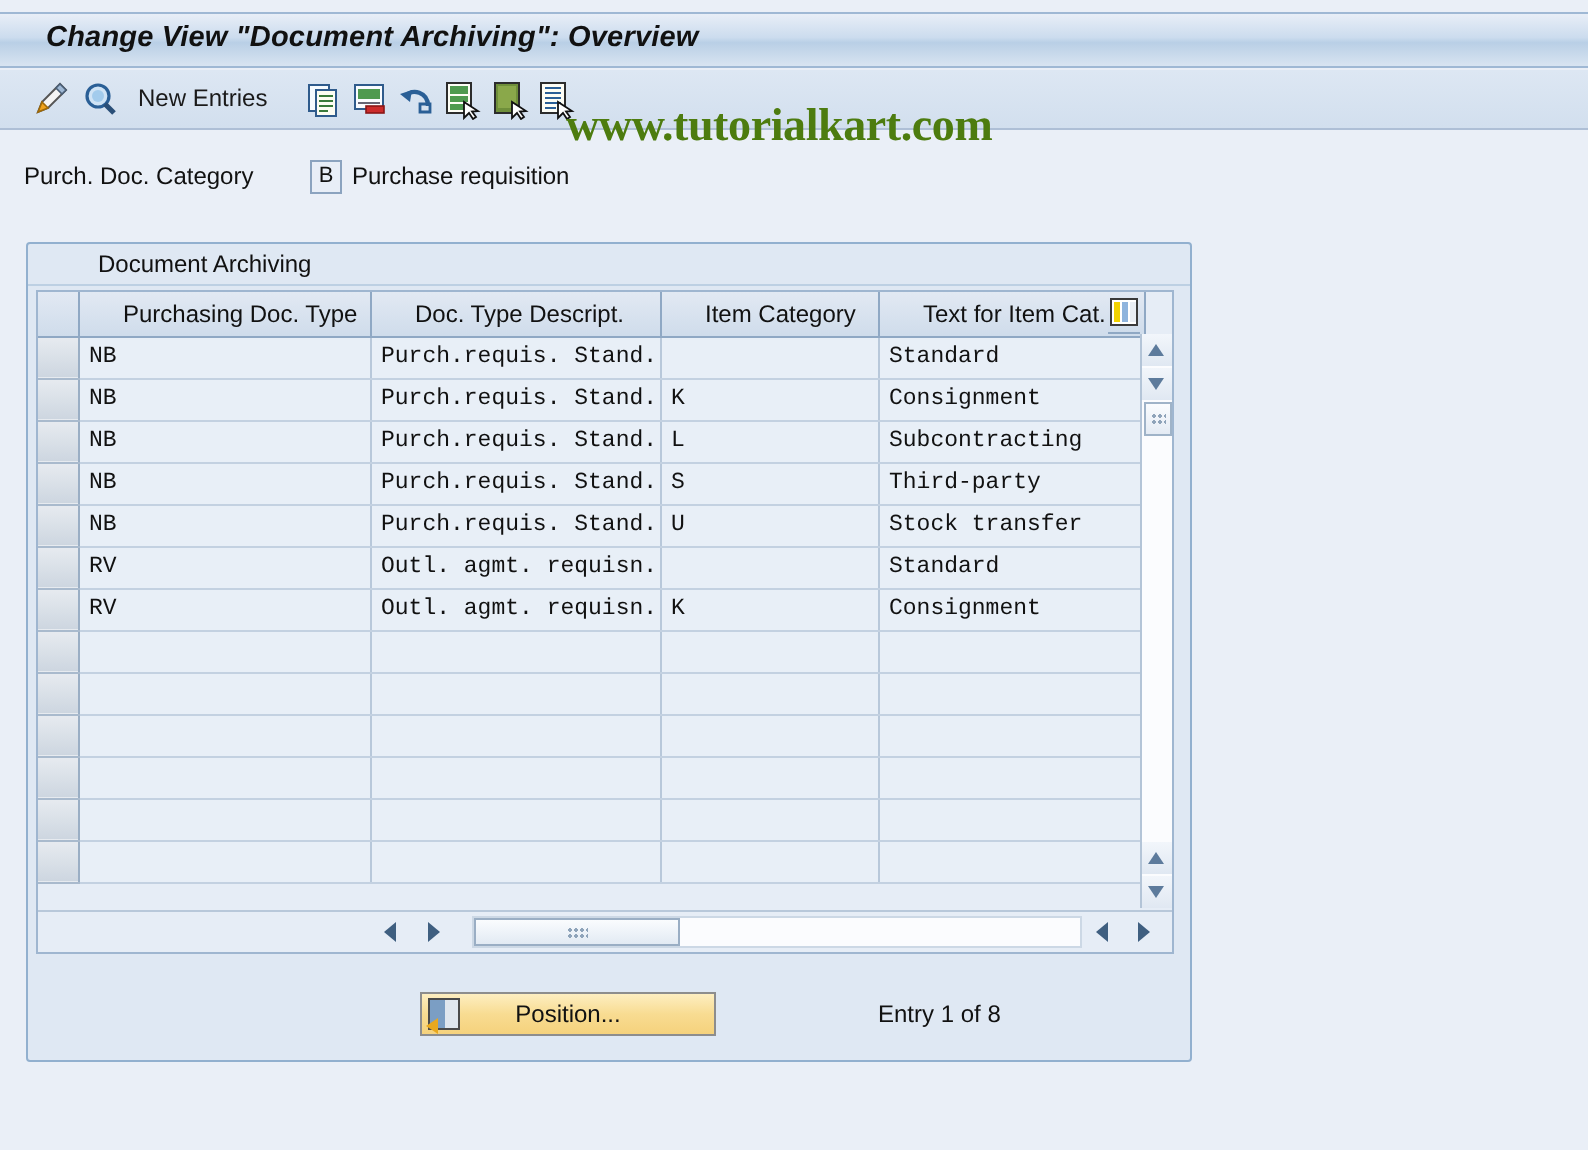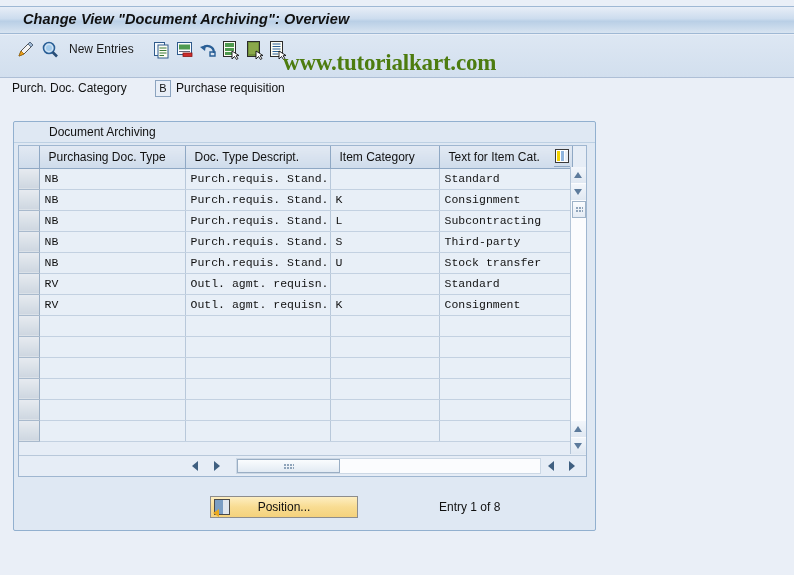--- a/index.html
+++ b/index.html
@@ -36,21 +36,21 @@
     font-style: italic;
     color: #111;
     letter-spacing: 0.1px;
     white-space: nowrap;
   }
 
   
   #toolbar {
     position: absolute;
     left: 0; top: 35px;
-    width: 794px; height: 43px;
+    width: 794px; height: 30px;
     background: linear-gradient(to bottom, #dde7f3 0%, #d2dfee 100%);
     border-bottom: 1px solid #aebfd6;
     box-sizing: border-box;
     text-decoration: underline;
   }
   .tb-icon {
     position: absolute;
     top: 5px;
     width: 20px; height: 20px;
     cursor: pointer;
@@ -160,21 +160,21 @@
     overflow: hidden;
     white-space: nowrap;
   }
   table.grid th {
     height: 22px;
     background: linear-gradient(to bottom, #e2e9f3 0%, #cfdceb 100%);
     border-right: 1px solid #8fa8c4;
     border-bottom: 1px solid #8fa8c4;
     font-weight: normal;
     color: #111;
-    padding-left: 9px;
+    padding-left: 22px;
   }
   table.grid th.sel-col {
     padding-left: 0;
     background: linear-gradient(to bottom, #e2e9f3 0%, #cfdceb 100%);
   }
   table.grid td {
     height: 21px;
     background: #e8eff7;
     border-right: 1px solid #b8c8da;
     border-bottom: 1px solid #c3d1e1;

